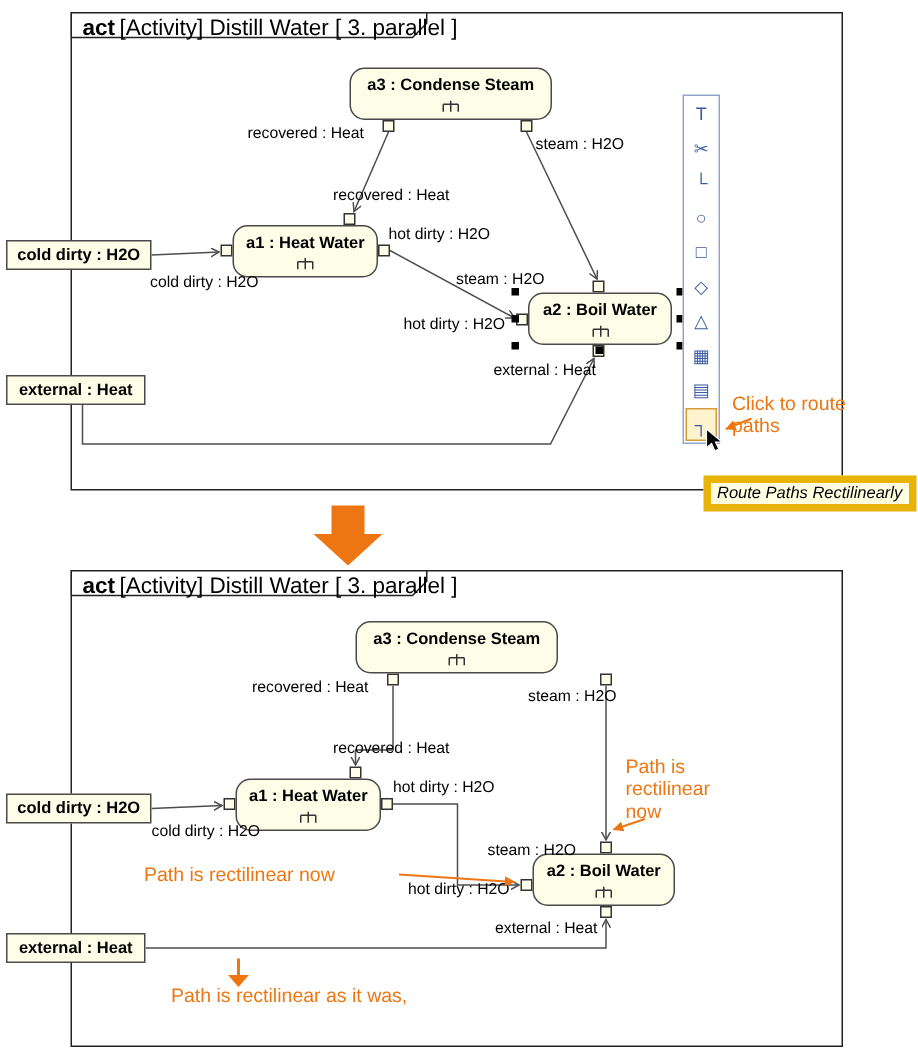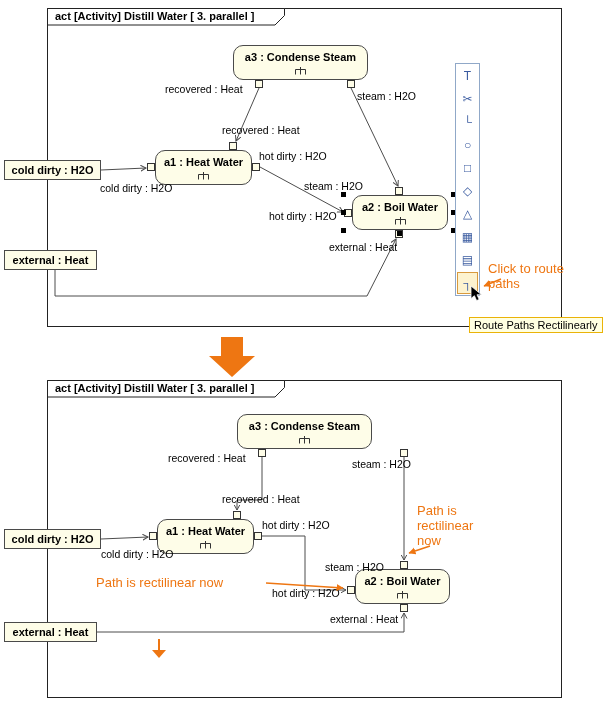--- a/index.html
+++ b/index.html
@@ -2,21 +2,21 @@
 <html style="--accent-orange: #ee7612; --node-fill: #fefde8; --node-border: #4a4a4a; --wire: #4d4d4d; --tooltip-bg: #ffffe1; --toolbar-border: #90a8c8; --highlight-border: #d89a3e; --highlight-bg: #fdf3cf;"><head>
 <meta charset="utf-8">
 <style>
   * { box-sizing: border-box; margin: 0; padding: 0; }
   html, body { width: 612px; height: 705px; }
   body { position: relative; background: #fff; overflow: hidden;
          font-family: "Liberation Sans", sans-serif; color: #000; }
 
   .frame { position: absolute; border: 1px solid #222; background: #fff; z-index: 0; }
   .tab   { position: absolute; z-index: 2; }
-  .frame-title { position: absolute; z-index: 3; font-size: 11px; white-space: nowrap; font-weight: bold; }
+  .frame-title { position: absolute; z-index: 3; font-size: 15px; white-space: nowrap; }
   .frame-title b { margin-right: 3px; }
 
   svg.wires { position: absolute; left: 0; top: 0; z-index: 1; }
   .wires polyline { fill: none; stroke: var(--wire, #4d4d4d); stroke-width: 1; }
 
   .node { position: absolute; z-index: 3; background: var(--node-fill, #fefde8);
           border: 1px solid var(--node-border, #4a4a4a); border-radius: 10px;
           display: flex; flex-direction: column; align-items: center; justify-content: center;
           gap: 4px; font-size: 11px; font-weight: bold; }
   .obj  { position: absolute; z-index: 3; background: var(--node-fill, #fefde8);
@@ -30,22 +30,22 @@
 
   .toolbar { position: absolute; left: 455px; top: 63px; z-index: 5; width: 25px;
              background: #fff; border: 1px solid var(--toolbar-border, #90a8c8);
              padding: 1px; display: flex; flex-direction: column; gap: 1px; }
   .tb-btn { width: 21px; height: 22px; display: flex; align-items: center; justify-content: center;
             font-size: 12px; color: #3a5ba0; border: 1px solid transparent; background: transparent; }
   .tb-btn.active { border-color: var(--highlight-border, #d89a3e);
                    background: var(--highlight-bg, #fdf3cf); }
 
   .tooltip { position: absolute; left: 469px; top: 317px; z-index: 7;
-             background: var(--tooltip-bg, #ffffe1); border: 1px solid #eab308;
-             font-size: 11px; padding: 1px 4px; white-space: nowrap; }
+             background: var(--tooltip-bg, #ffffe1); border: 5px solid #eab308;
+             font-size: 11px; padding: 1px 4px; white-space: nowrap; font-style: italic; }
 
   .ann { position: absolute; z-index: 6; color: var(--accent-orange, #ee7612);
          font-size: 13px; line-height: 15px; }
   .nowrap { white-space: nowrap; }
 
   svg.overlay { position: absolute; left: 0; top: 0; z-index: 6; pointer-events: none; }
   .orange-fill   { fill: var(--accent-orange, #ee7612); }
   .orange-stroke { stroke: var(--accent-orange, #ee7612); fill: none; }
   .cursor { position: absolute; z-index: 8; }
   .rake { display: block; }
@@ -212,20 +212,21 @@
       <span>┐</span>
     </div>
 </div>
 
 <div class="tooltip">Route Paths Rectilinearly</div>
 
 <div class="ann" style="left:488px;top:261px;width:84px">Click to route paths</div>
 <div class="ann" style="left:417px;top:503px;width:66px">Path is rectilinear now</div>
 <div class="ann nowrap" style="left:96px;top:575px">Path is rectilinear now</div>
 <div class="ann" style="left:114px;top:656px">
+  <div>Path is rectilinear as it was,</div>
 </div>
 
 <svg class="overlay" width="612" height="705">
   <defs>
     <marker id="arrO" markerWidth="9" markerHeight="9" refX="6.5" refY="3.5" orient="auto" markerUnits="userSpaceOnUse">
       <path class="orange-fill" d="M0 0 L7 3.5 L0 7 Z"></path>
     </marker>
   </defs>
   <polygon class="orange-fill" points="221,337 243,337 243,356 255,356 232,377 209,356 221,356"></polygon>
   <line class="orange-stroke" x1="501" y1="279" x2="484" y2="286" stroke-width="1.4" marker-end="url(#arrO)"></line>

